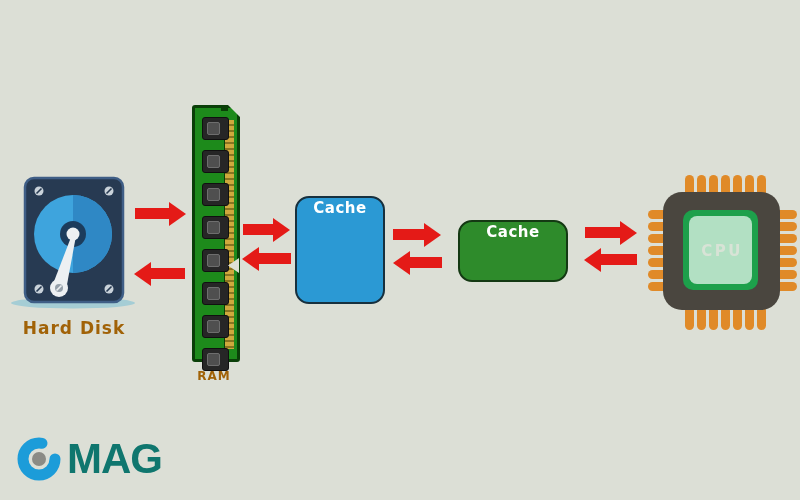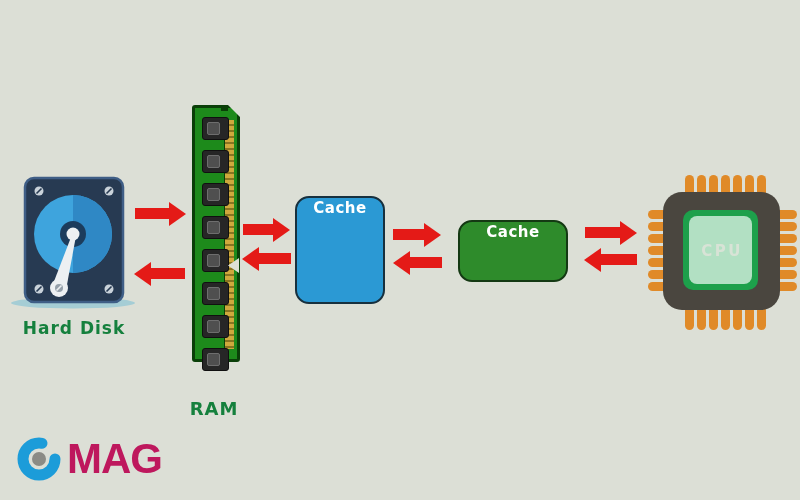--- a/index.html
+++ b/index.html
@@ -2,21 +2,21 @@
 <html><head>
 <meta charset="utf-8">
 <style>
   html,body{margin:0;padding:0;}
   .canvas{
     position:relative;width:800px;height:500px;overflow:hidden;
     background:#dcdfd6;font-family:"DejaVu Sans","Liberation Sans",sans-serif;
   }
   
   .icon-label{
-    position:absolute;color:#15803d;font-weight:bold;font-size:17px;
+    position:absolute;color:#a16207;font-weight:bold;font-size:17px;
     letter-spacing:1px;text-align:center;
   }
   
   .arrow{position:absolute;height:11px;background:#e41a17;}
   .arrow.right::after{
     content:"";position:absolute;left:100%;top:50%;transform:translateY(-50%);
     border-top:12px solid transparent;border-bottom:12px solid transparent;
     border-left:17px solid #e41a17;
   }
   .arrow.left::before{
@@ -55,21 +55,21 @@
   .ram-chips{position:absolute;left:7px;top:9px;display:flex;flex-direction:column;gap:10px;}
   .chip{width:25px;height:21px;background:#262626;border:1px solid #101010;border-radius:3px;position:relative;}
   .chip::after{
     content:"";position:absolute;left:4px;top:4px;right:8px;bottom:4px;
     background:#4f4f4f;border:1px solid #6e6e6e;border-radius:2px;
   }
   
   .logo{position:absolute;left:14px;top:430px;display:flex;align-items:center;gap:1px;}
   .logo-text{
     font-family:"Liberation Sans",sans-serif;font-weight:bold;font-size:42px;
-    color:#be185d;letter-spacing:-1px;line-height:1;margin-top:4px;
+    color:#0f766e;letter-spacing:-1px;line-height:1;margin-top:4px;
   }
   svg{display:block;}
 </style>
 </head>
 <body>
 
 <div class="canvas">
 
   <svg style="position:absolute;left:8px;top:172px;" width="132" height="140" viewBox="0 0 132 140">
     <ellipse cx="65" cy="131" rx="62" ry="5.5" fill="#a5cdd5"></ellipse>
@@ -108,21 +108,21 @@
         <div class="chip"></div>
         <div class="chip"></div>
         <div class="chip"></div>
         <div class="chip"></div>
         <div class="chip"></div>
       </div>
       <div class="ram-notch"></div>
       <div class="ram-cut"></div>
     </div>
   </div>
-  <div class="icon-label" style="left:180px;top:369px;width:68px;font-size:18px;margin-top:29px;">RAM</div>
+  <div class="icon-label" style="left:180px;top:369px;width:68px;font-size:12px;">RAM</div>
 
   <div class="cache-box cache-l3">
     <span>Cache</span>
   </div>
 
   <div class="cache-box cache-l2">
     <span>Cache</span>
   </div>
 
   <svg style="position:absolute;left:645px;top:170px;" width="155" height="165" viewBox="0 0 155 165">

